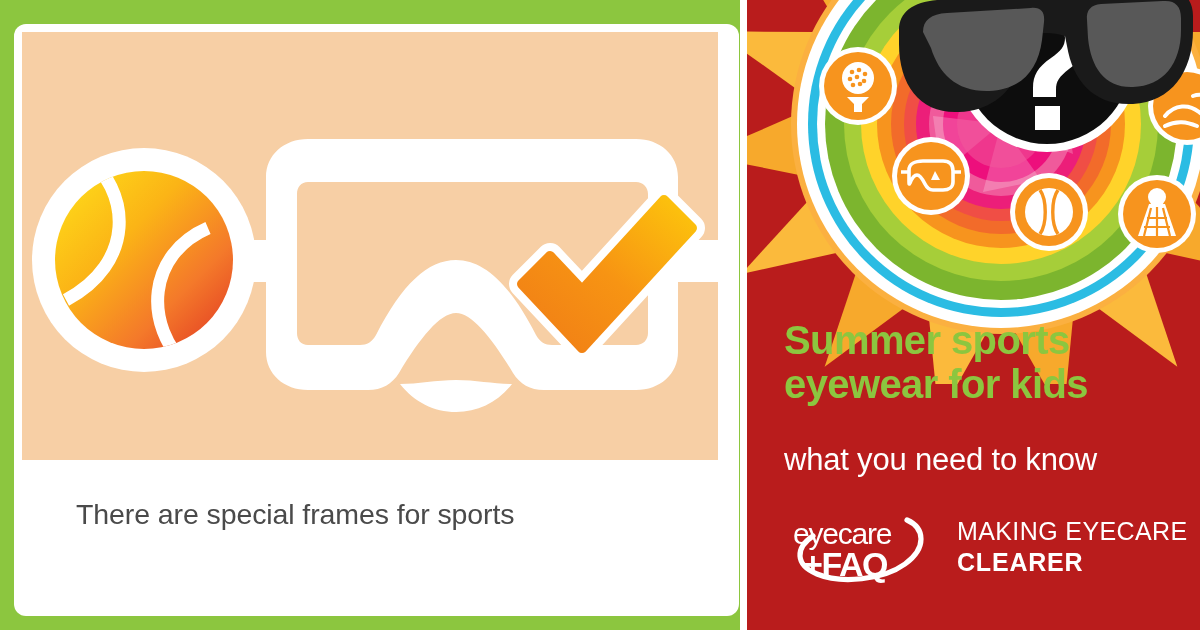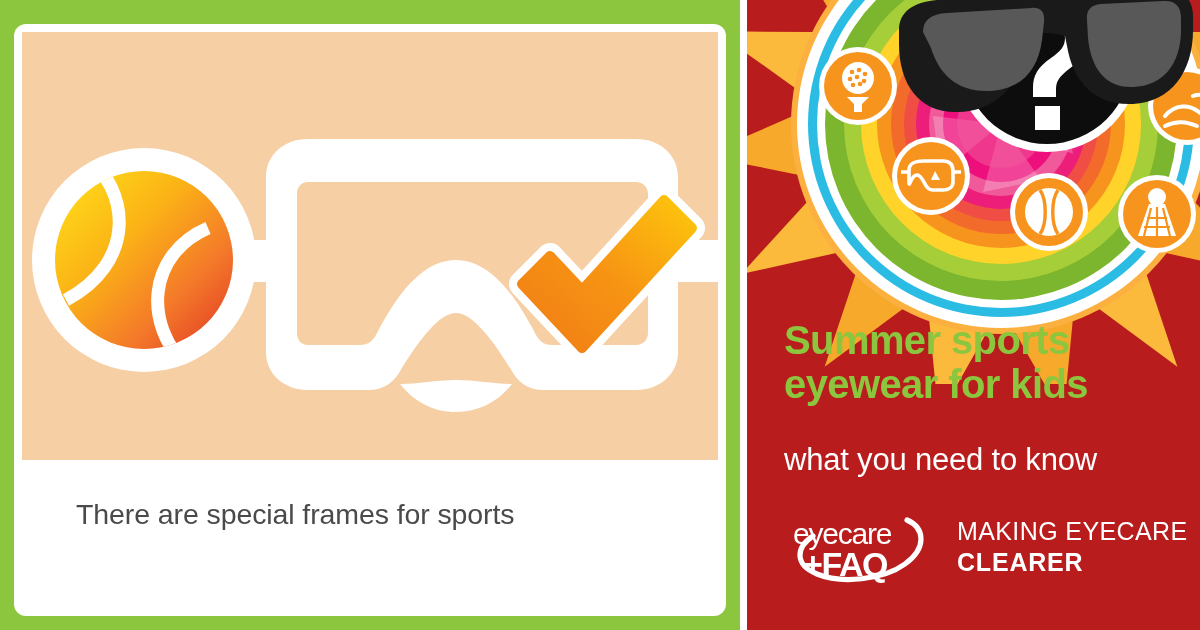--- a/index.html
+++ b/index.html
@@ -10,21 +10,21 @@
   }
   .canvas{position:relative;width:1200px;height:630px;}
 
   
   .left-panel{
     position:absolute;left:0;top:0;width:740px;height:630px;
     background:#8CC63F;
   }
   .left-card{
     position:absolute;left:14px;top:24px;width:712px;height:592px;
-    background:#ffffff;border-radius:12px;overflow:hidden;
+    background:#ffffff;border-radius:12px;overflow:hidden;padding-left:13px;
   }
   .illus-area{
     position:absolute;left:8px;top:8px;width:696px;height:428px;
     background:#F7CFA5;
     overflow:hidden;
   }
   .illus-svg{position:absolute;left:0;top:0;width:696px;height:428px;}
   .caption{
     position:absolute;left:62px;top:470px;width:620px;
     font-family:"Liberation Sans",sans-serif;

